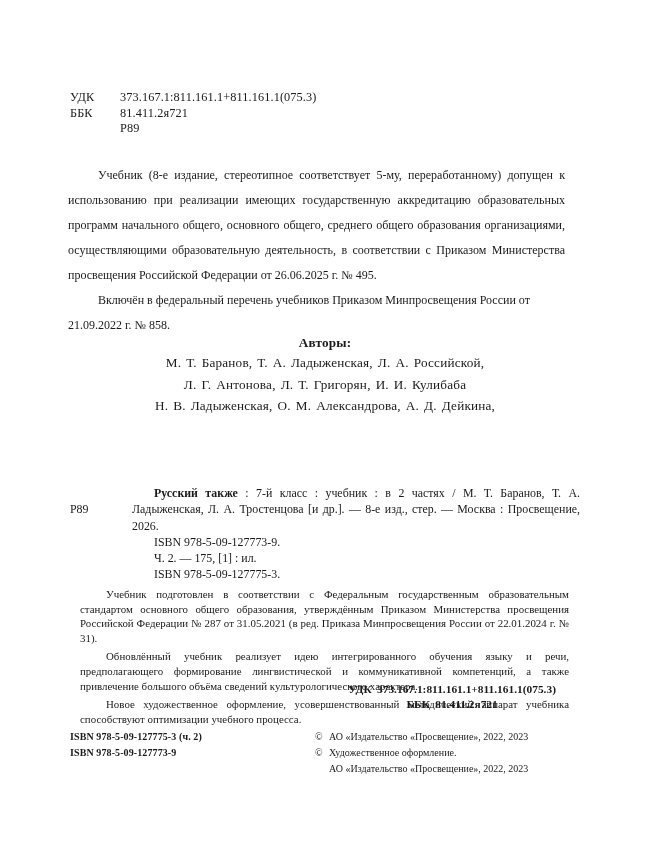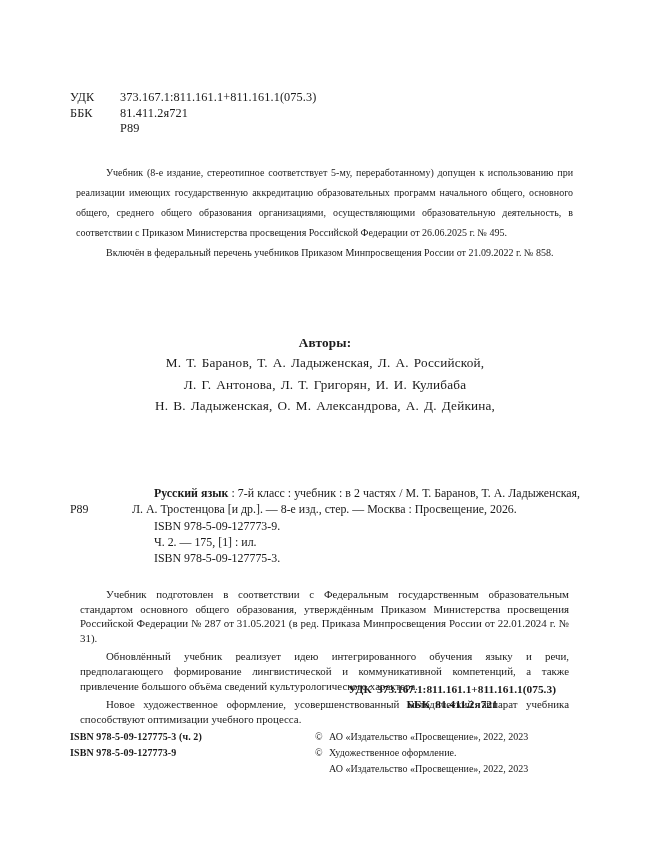--- a/index.html
+++ b/index.html
@@ -42,25 +42,25 @@
     flex: 0 0 50px;
   }
   .udk-value { }
   .udk-code {
     margin-left: 50px;
   }
 
   
   .approval {
     position: absolute;
-    left: 76px;
+    left: 68px;
     top: 163px;
     width: 497px;
-    font-size: 10px;
-    line-height: 20px;
+    font-size: 12px;
+    line-height: 25px;
     text-align: justify;
     text-justify: inter-word;
     hyphens: manual;
   }
   .approval p {
     margin: 0;
     text-indent: 30px;
     text-align: justify;
   }
   .approval p:last-child {
@@ -223,21 +223,21 @@
   <div class="authors">
     <div class="authors-title">Авторы:</div>
     <div class="authors-line">М. Т. Баранов, Т. А. Ладыженская, Л. А. Российской,</div>
     <div class="authors-line">Л. Г. Антонова, Л. Т. Григорян, И. И. Кулибаба</div>
     <div class="authors-line">Н. В. Ладыженская, О. М. Александрова, А. Д. Дейкина,</div>
   </div>
 
   <div class="biblio">
     <div class="biblio-main">
       <span class="biblio-sig">Р89</span>
-      <div class="bl biblio-indent"><span class="biblio-title">Русский язык</span><span> : 7-й класс : учебник : в 2 частях / М. Т. Баранов, Т. А. Ладыженская, Л. А. Тростенцова [и др.]. — 8-е изд., стер. — Москва : Просвещение, 2026.</span></div>
+      <div class="bl biblio-indent"><span class="biblio-title">Русский также</span><span> : 7-й класс : учебник : в 2 частях / М. Т. Баранов, Т. А. Ладыженская, Л. А. Тростенцова [и др.]. — 8-е изд., стер. — Москва : Просвещение, 2026.</span></div>
       <div class="bl nojust biblio-isbn">ISBN 978-5-09-127773-9.</div>
       <div class="bl nojust biblio-isbn">Ч. 2. — 175, [1] : ил.</div>
       <div class="bl nojust biblio-isbn">ISBN 978-5-09-127775-3.</div>
     </div>
   </div>
 
   <div class="fine">
     <p>Учебник подготовлен в соответствии с Федеральным государственным образовательным стандартом основного общего образования, утверждённым Приказом Министерства просвещения Российской Федерации № 287 от 31.05.2021 (в ред. Приказа Минпросвещения России от 22.01.2024 г. № 31).</p>
     <p>Обновлённый учебник реализует идею интегрированного обучения языку и речи, предполагающего формирование лингвистической и коммуникативной компетенций, а также привлечение большого объёма сведений культурологического характера.</p>
     <p>Новое художественное оформление, усовершенствованный методический аппарат учебника способствуют оптимизации учебного процесса.</p>

